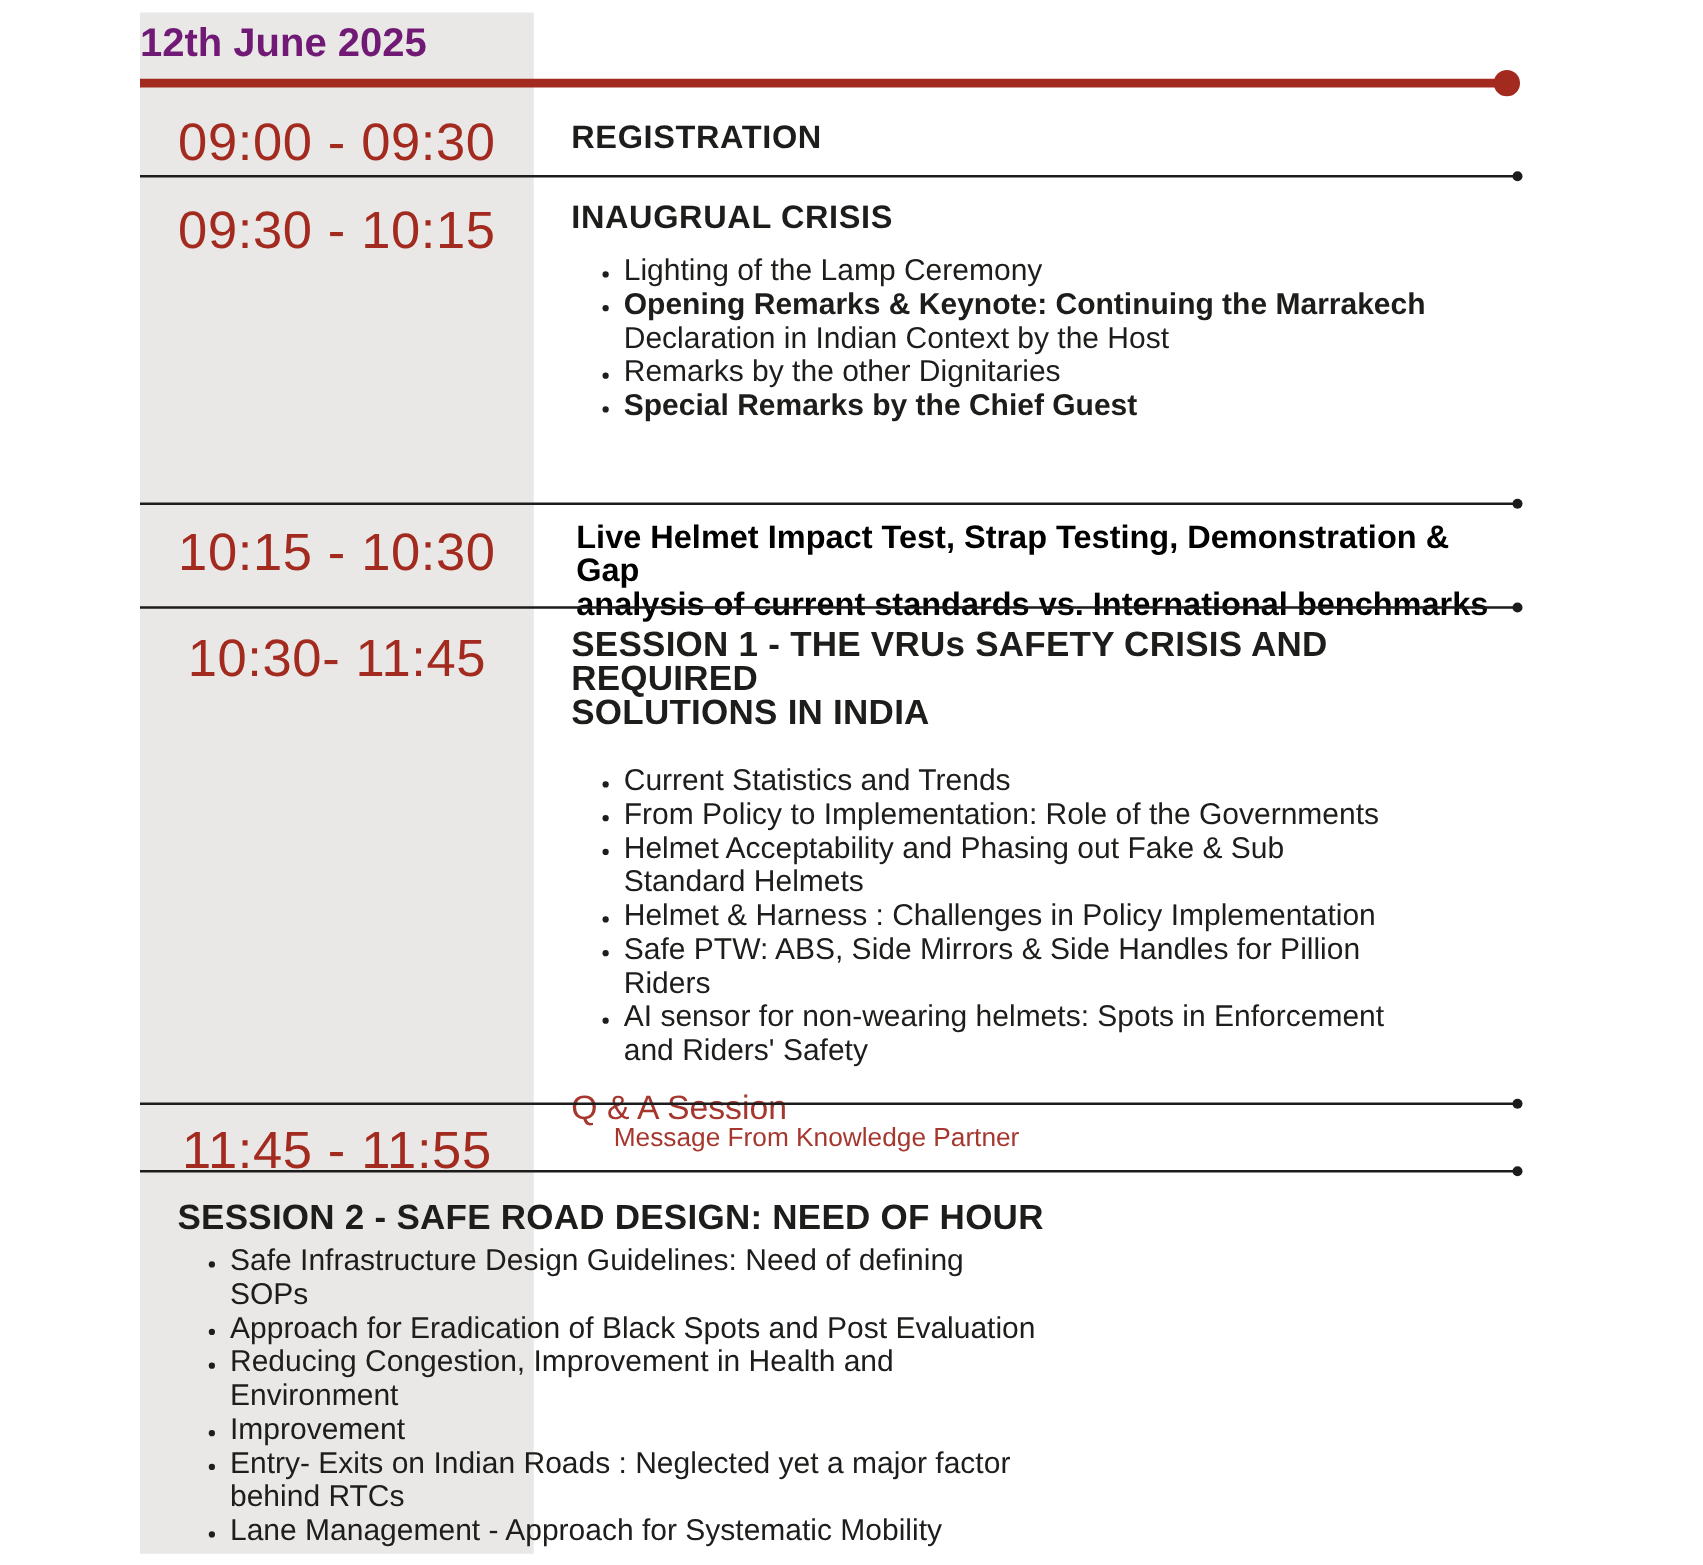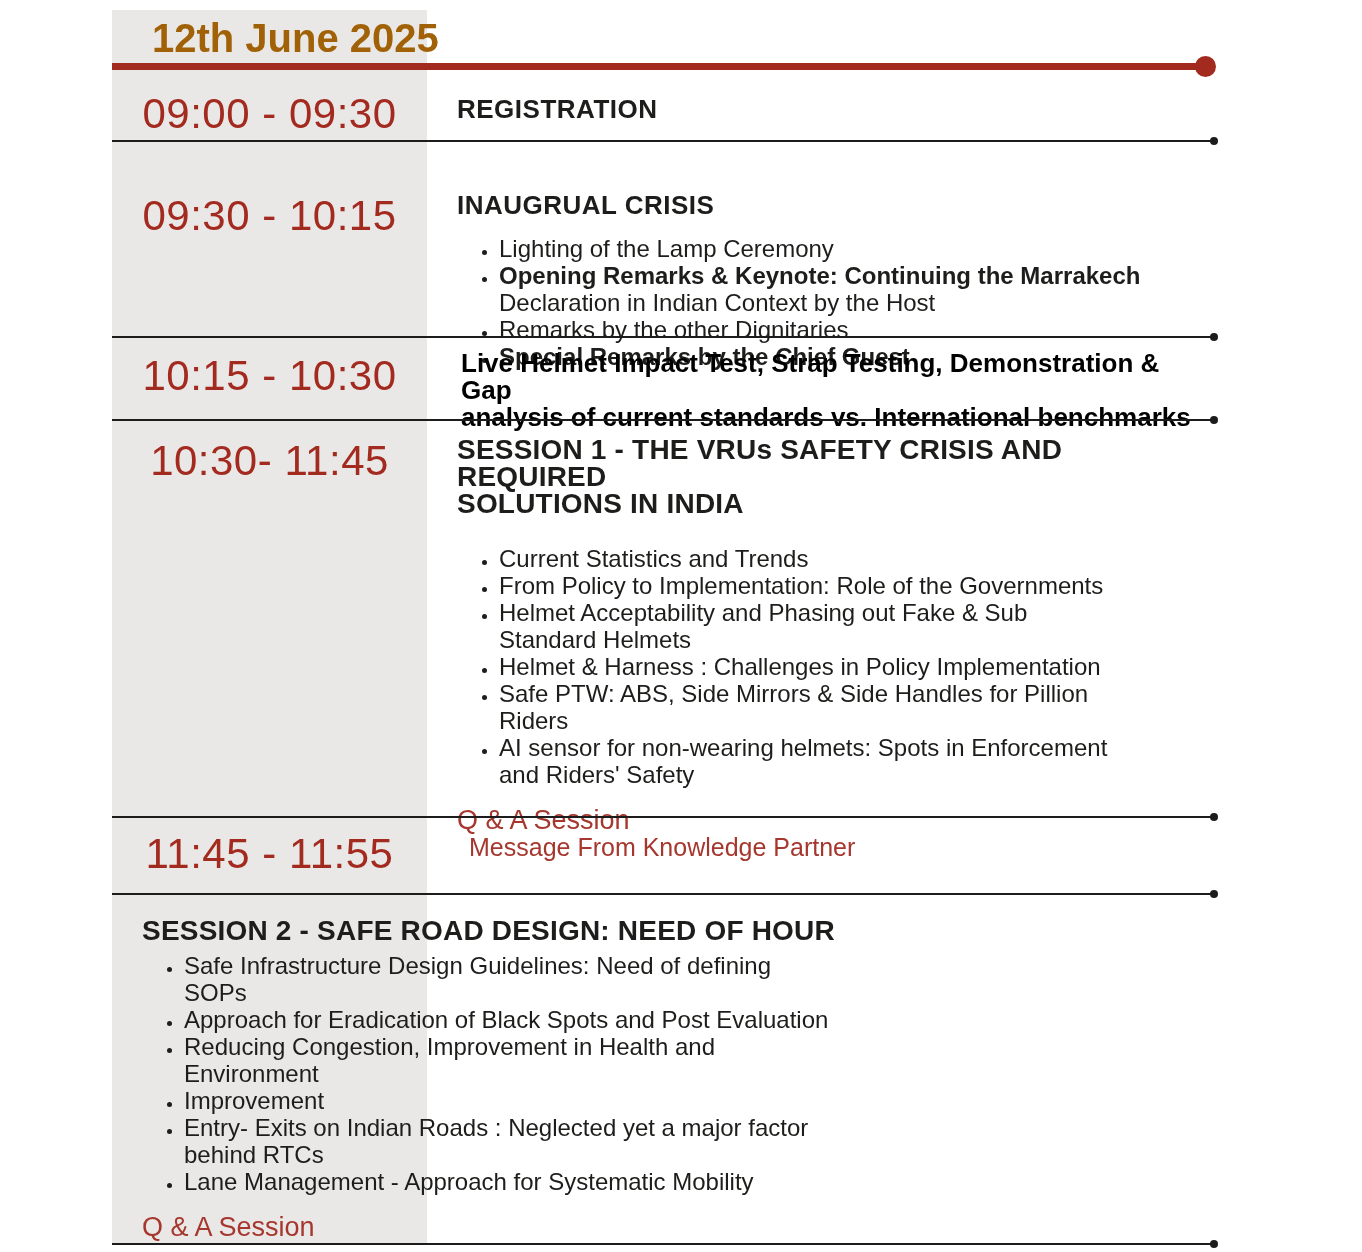--- a/index.html
+++ b/index.html
@@ -34,24 +34,23 @@
   .day {
     padding-left: 28px;
     padding-top: 6px;
     font-size: 40px;
     font-weight: bold;
     letter-spacing: 1.5px;
     color: #a32a1f;
   }
   .date {
     padding-top: 8px;
-    font-size: 40px;
+    font-size: 32px;
     font-weight: 600;
-    color: #a16207;
-    margin-left: 40px;
+    color: #701a75;
   }
   .red-rule {
     position: absolute;
     left: 112px;
     top: 63px;
     width: 1093px;
     height: 7px;
     background: #a32a1f;
   }
   .red-rule .big-dot {
@@ -64,24 +63,24 @@
     background: #a32a1f;
   }
   .rows {
     position: absolute;
     left: 112px;
     top: 70px;
     width: 1103px;
   }
   .row { position: relative; display: flex; align-items: flex-start; }
   .row-1 { height: 72px; }
-  .row-2 { height: 164px; margin-top: 32px; }
+  .row-2 { height: 262px; }
   .row-3 { height: 83px; }
   .row-4 { height: 397px; }
-  .row-5 { height: 77px; }
+  .row-5 { height: 54px; gap: 34px; }
   .row-6 { height: 350px; }
   .divider {
     position: absolute;
     left: 0;
     bottom: 0;
     width: 100%;
     height: 2px;
     background: #1c1c1c;
   }
   .divider .dot {
@@ -146,23 +145,22 @@
   .row-2 ul.bullets { margin-top: 14px; }
   .row-4 ul.bullets { margin-top: 28px; }
   .row-6 ul.bullets { margin-top: 8px; }
   .b { font-weight: bold; }
   .qa {
     margin-top: 17px;
     font-size: 27px;
     color: #a6372e;
   }
   .red-msg {
-    font-size: 25px;
+    font-size: 21px;
     color: #a6372e;
-    margin-left: 12px;
   }
 </style>
 </head>
 <body>
 
 <div class="page">
 
   <div class="timecol-bg"></div>
 
   <div class="header">

